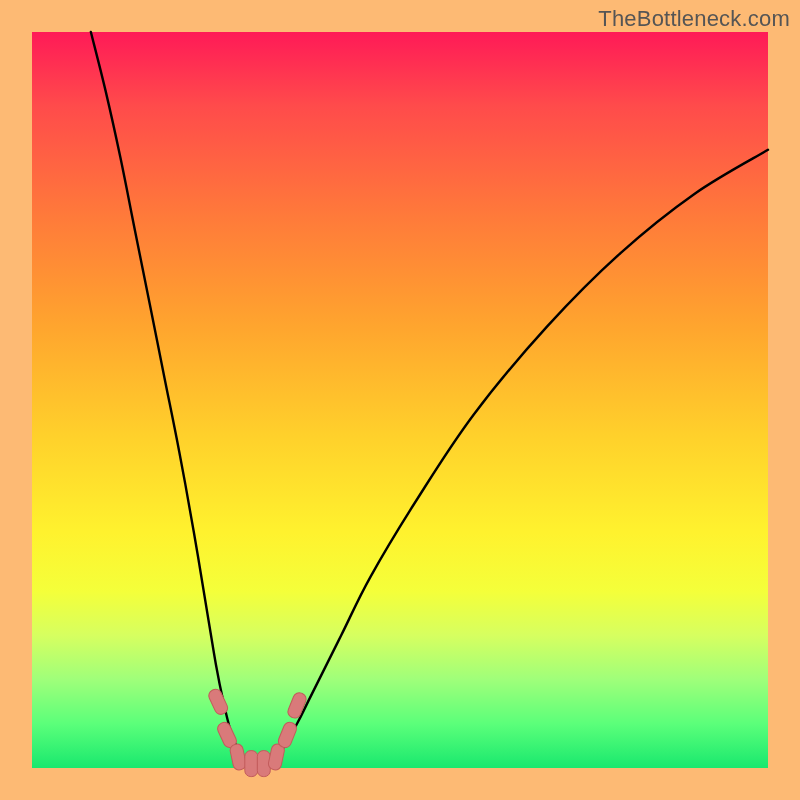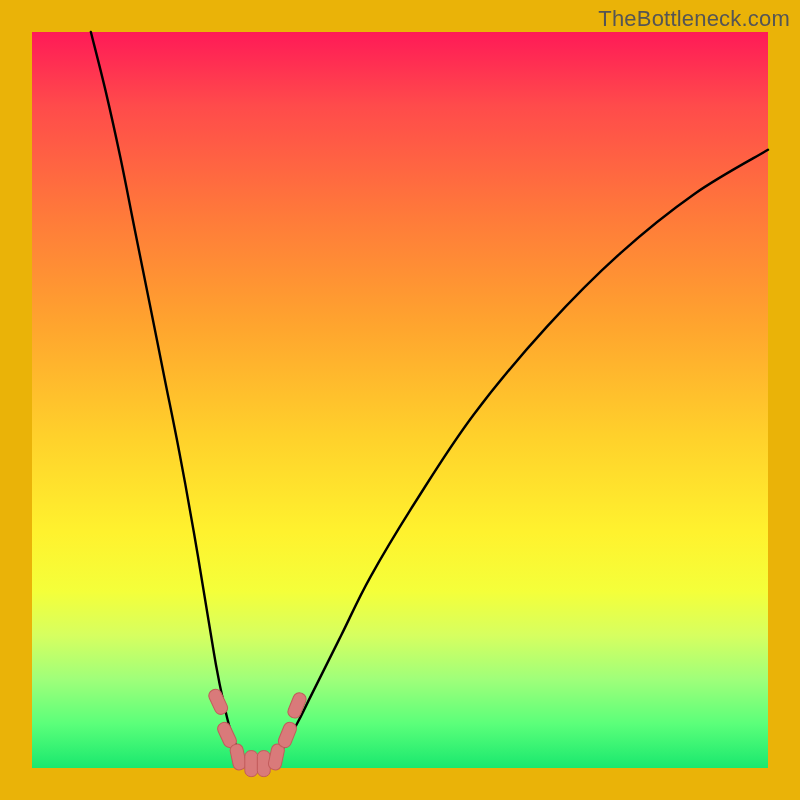--- a/index.html
+++ b/index.html
@@ -10,21 +10,21 @@
     overflow: hidden;
     background: #000;
     font-family: Arial, Helvetica, sans-serif;
   }
   .frame {
     position: absolute;
     top: 0;
     left: 0;
     width: 800px;
     height: 800px;
-    background: #eab308;
+    background: #fdba74;
   }
   .plot-area {
     position: absolute;
     top: 32px;
     left: 32px;
     width: 736px;
     height: 736px;
     background: linear-gradient(to bottom,
       #ff1a57 0%,
       #ff4b4b 10%,

